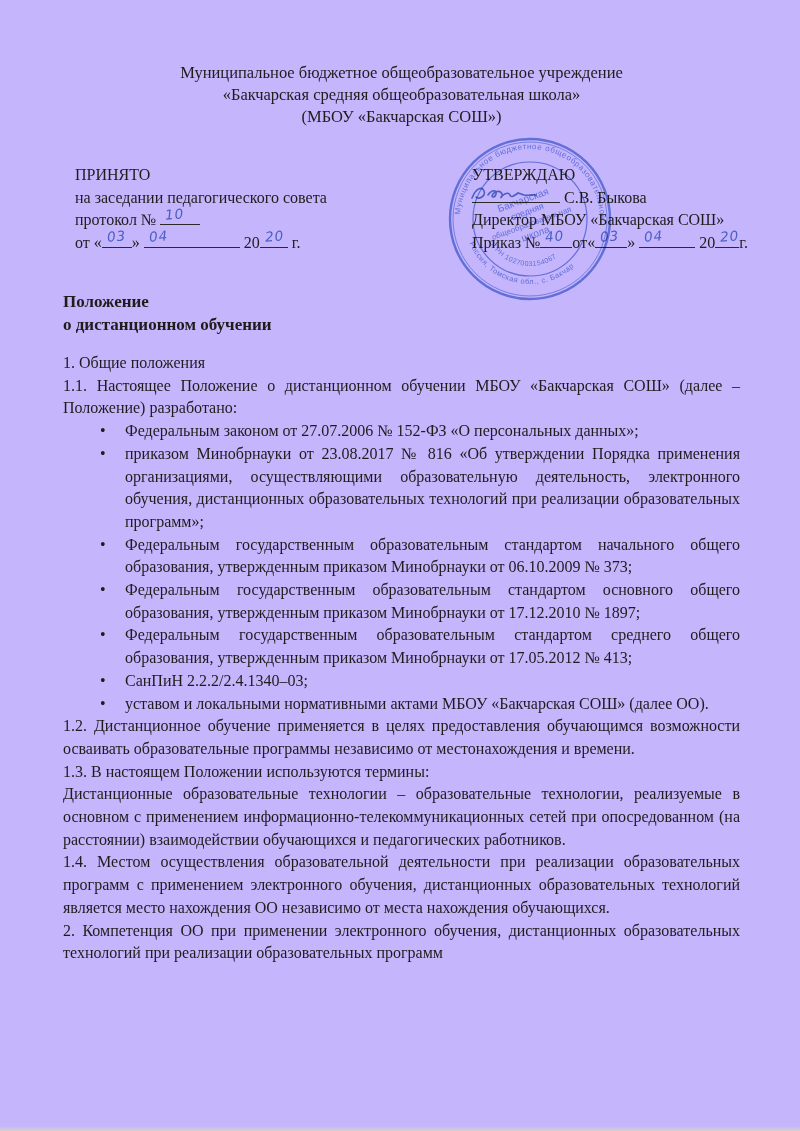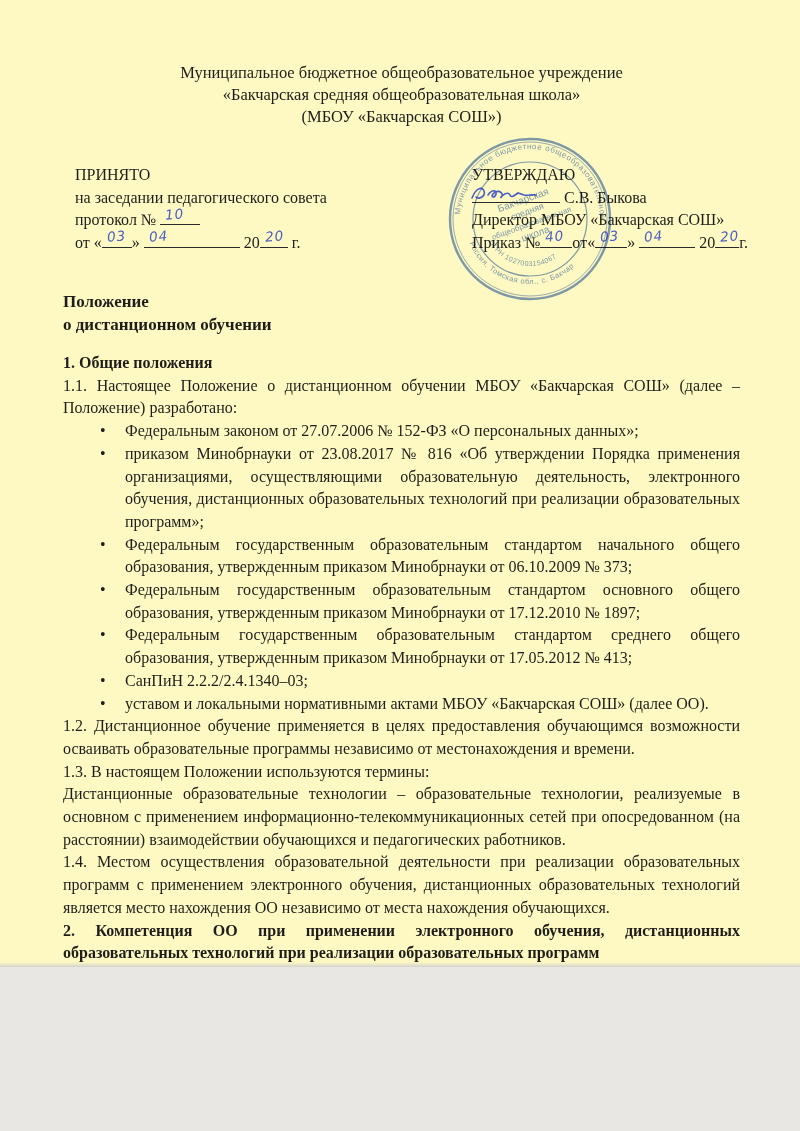--- a/index.html
+++ b/index.html
@@ -1,20 +1,20 @@
 <!DOCTYPE html>
 <html lang="ru"><head>
 <meta charset="utf-8">
 <style>
   html,body{margin:0;padding:0;background:#e9e7e3;}
   .page{
     position:relative;
-    width:800px;height:967px;
+    width:800px;height:1131px;
     margin:0 auto;
-    background:#fef9c3;
+    background:#c4b5fd;
     font-family:"Liberation Serif", serif;
     color:#1e1d1b;
     overflow:hidden;
   }
   .content{position:absolute;left:63px;width:677px;top:0;}
   
   .org-header{margin-top:62px;text-align:center;font-size:16.5px;line-height:22px;}
   
   .approval{position:relative;margin-top:36px;height:96px;font-size:16px;line-height:22.5px;}
   .accepted{position:absolute;left:12px;top:0;width:330px;}
@@ -32,21 +32,21 @@
   
   .stamp{
     position:absolute;left:382px;top:-30px;width:170px;height:170px;
     opacity:.8;mix-blend-mode:multiply;pointer-events:none;
   }
   
   .doc-title{margin-top:30px;text-align:left;font-weight:bold;font-size:17px;line-height:23px;}
   
   .body-text{margin-top:16px;font-size:16px;line-height:22.7px;text-align:justify;}
   .body-text p{margin:0;}
-  .sec-heading{font-weight:bold;}
+  .sec-heading{font-weight:normal;}
   ul.law-list{margin:0;padding:0 0 0 62px;list-style:none;}
   ul.law-list li{position:relative;text-align:justify;}
   ul.law-list li::before{content:"\2022";position:absolute;left:-25px;top:0;}
   .scan-edge{position:absolute;left:0;right:0;bottom:0;height:5px;
     background:linear-gradient(to bottom, rgba(210,207,202,0), #d5d2cd);}
 </style>
 </head>
 <body>
 
 <div class="page">

